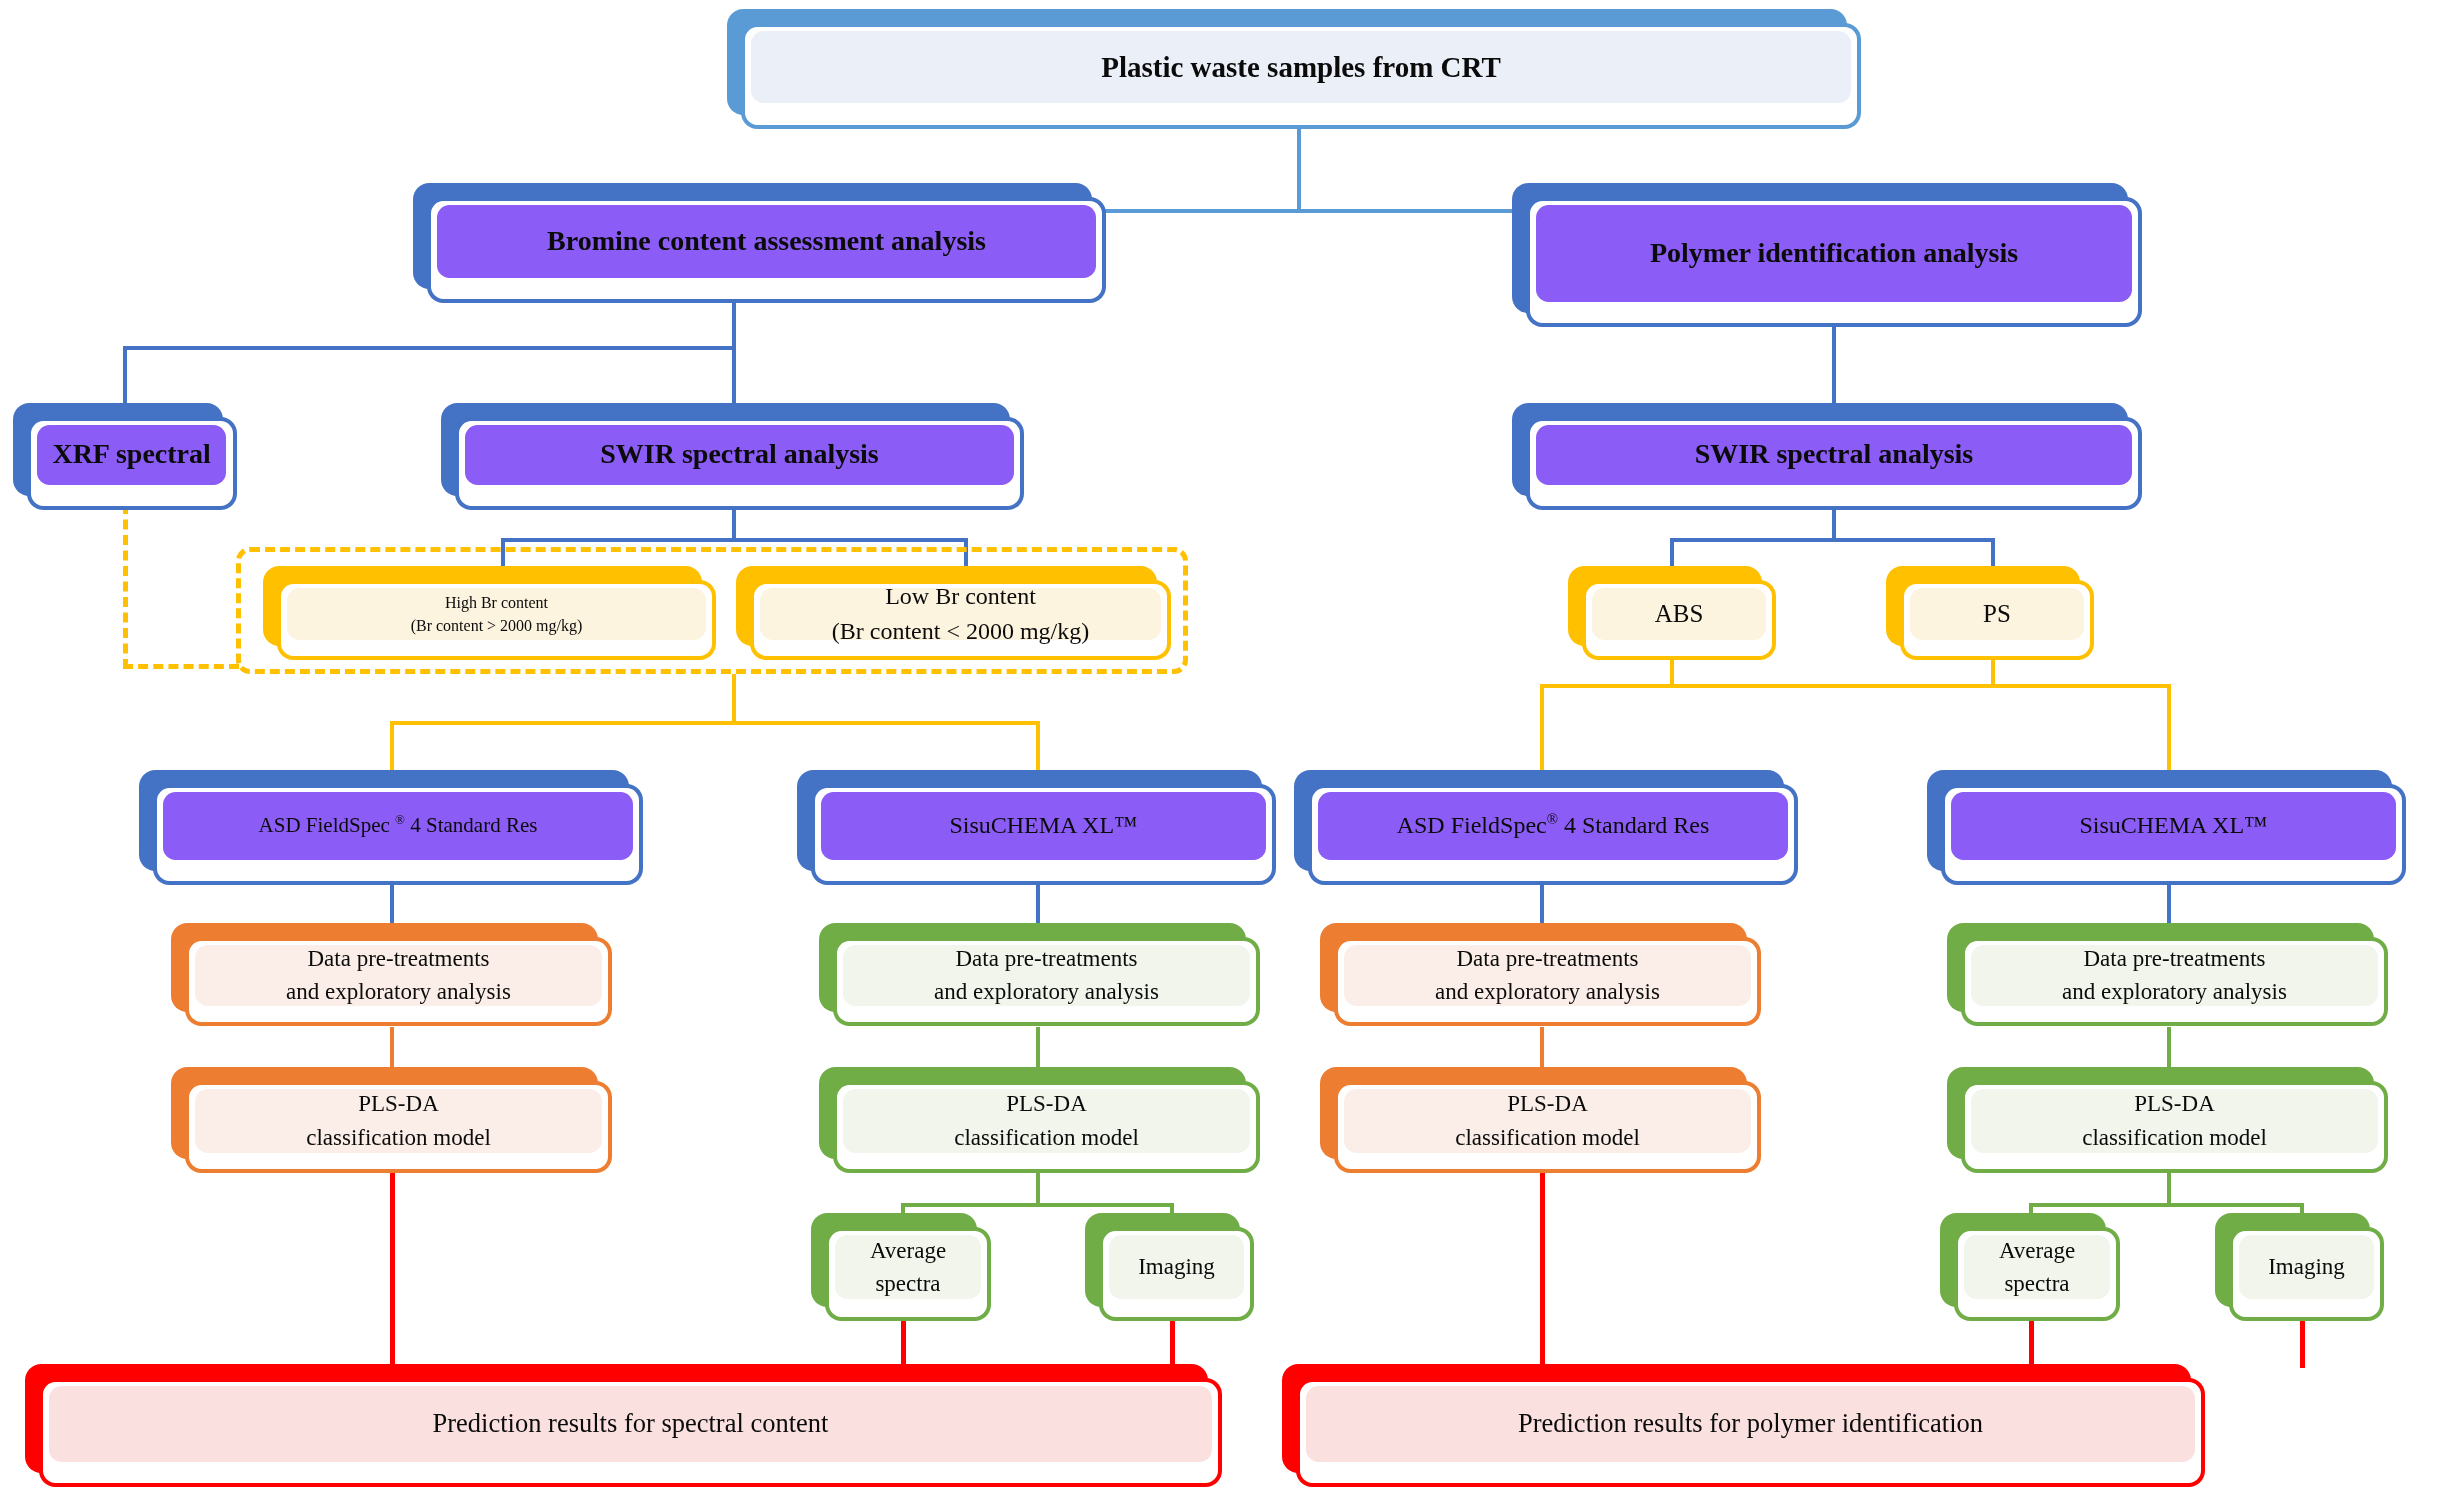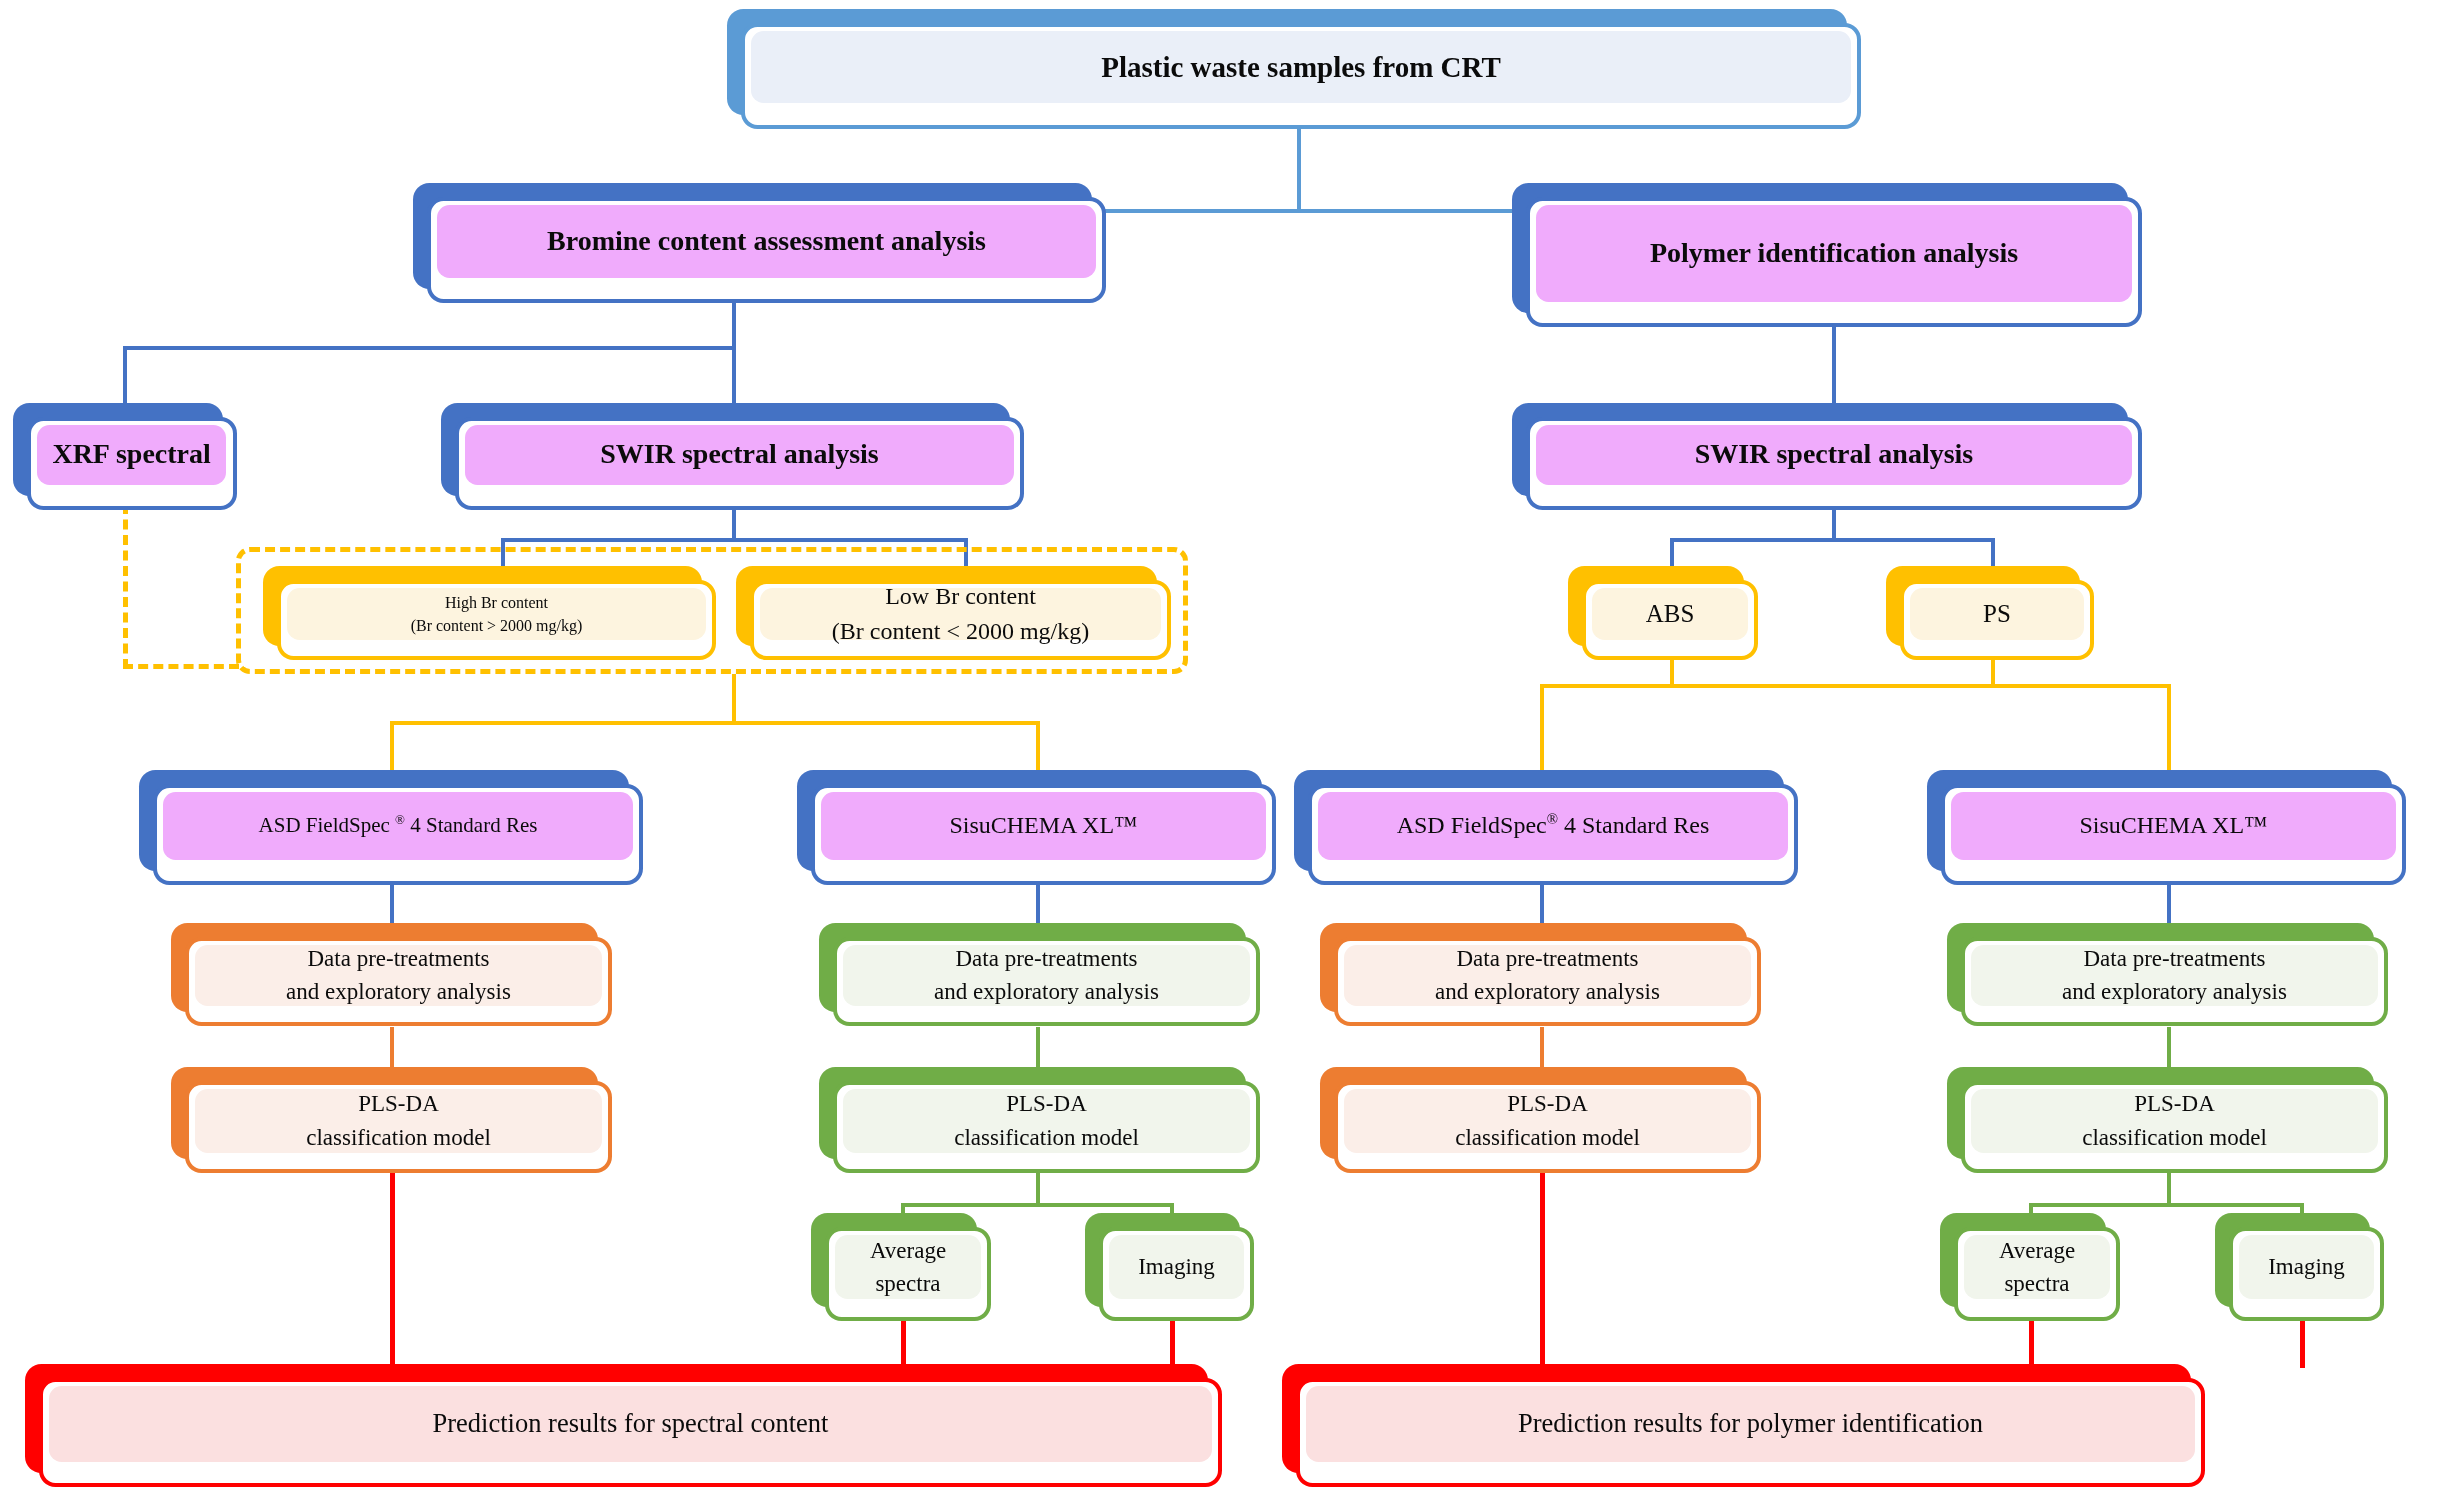--- a/index.html
+++ b/index.html
@@ -16,21 +16,21 @@
                text-align:center;box-sizing:border-box;padding:2px 10px;}
   .node .txt{line-height:1.45;color:#0b0b0b;}
 
   
   .v-skyblue .plate{background:#5B9BD5;}
   .v-skyblue .face{border-color:#5B9BD5;}
   .v-skyblue .inner{background:#EAEFF8;}
 
   .v-blue .plate{background:#4472C4;}
   .v-blue .face{border-color:#4472C4;}
-  .v-blue .inner{background:#f0abfc;align-items:center;}
+  .v-blue .inner{background:#8b5cf6;align-items:center;}
 
   .v-amber .plate{background:#FFC000;}
   .v-amber .face{border-color:#FFC000;}
   .v-amber .inner{background:#FDF4DF;}
 
   .v-orange .plate{background:#ED7D31;}
   .v-orange .face{border-color:#ED7D31;}
   .v-orange .inner{background:#FBEEE8;}
 
   .v-green .plate{background:#70AD47;}
@@ -205,21 +205,21 @@
     <div class="face">
       <div class="inner" style="bottom:16.4px;">
         <div class="txt" style="font-size:24px;font-family:Liberation Serif, serif;">
           <div>Low Br content</div>
           <div>(Br content &lt; 2000 mg/kg)</div>
         </div>
       </div>
     </div>
   </div>
 
-  <div class="node v-amber" style="left:1568px;top:566px;width:190px;height:94px;">
+  <div class="node v-amber" style="left:1568px;top:566px;width:208px;height:94px;">
     <div class="plate"></div>
     <div class="face">
       <div class="inner" style="bottom:16.4px;">
         <div class="txt" style="font-size:25px;">ABS</div>
       </div>
     </div>
   </div>
 
   <div class="node v-amber" style="left:1886px;top:566px;width:208px;height:94px;">
     <div class="plate"></div>

